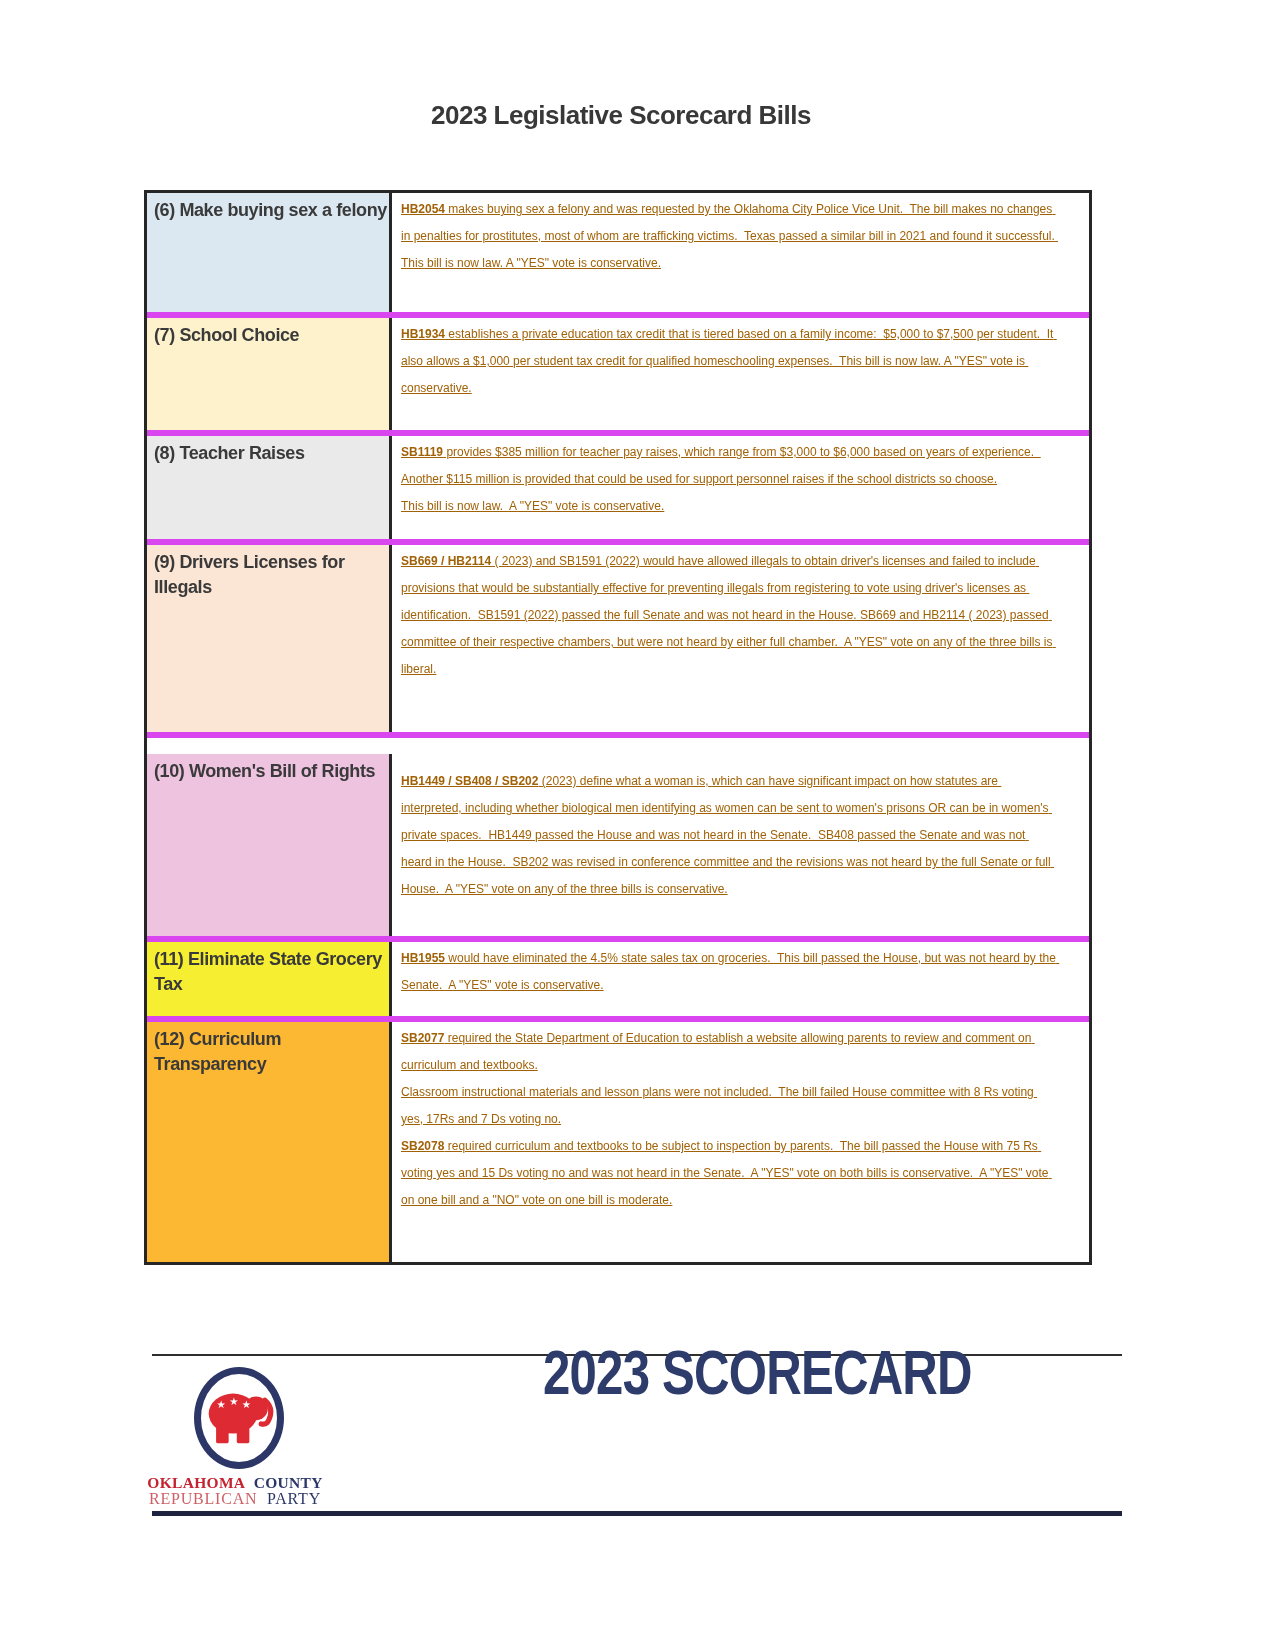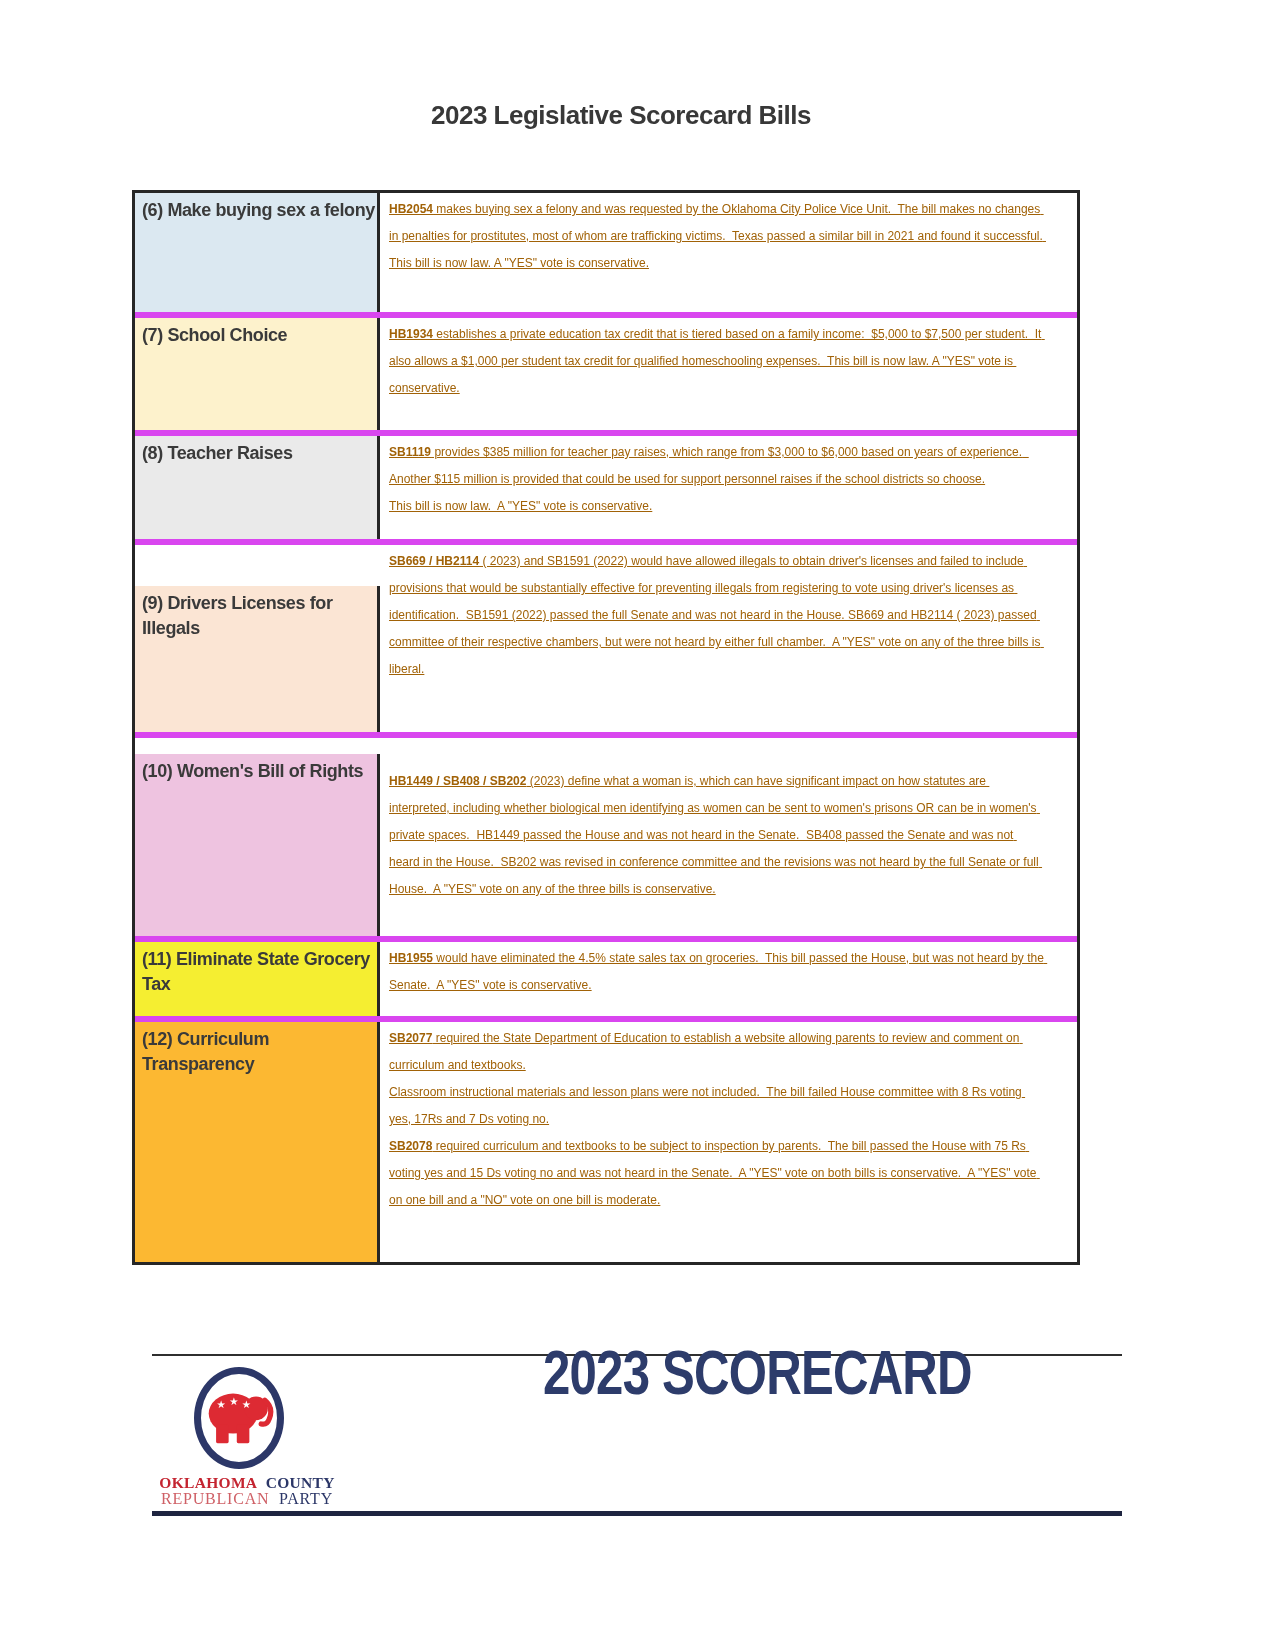--- a/index.html
+++ b/index.html
@@ -8,21 +8,21 @@
     width:1267px; height:1639px; position:relative;
     font-family:"Liberation Sans","DejaVu Sans",sans-serif;
     color:#3b3b3b;
   }
   .title {
     position:absolute; left:147px; top:100px; width:948px;
     text-align:center; font-size:26px; font-weight:bold;
     letter-spacing:-0.5px; color:#383838;
   }
   .tbl {
-    position:absolute; left:132px; top:190px; width:948px;
+    position:absolute; left:144px; top:190px; width:948px;
     border:3px solid #262626; background:#fff;
   }
   .row { display:flex; }
   .row + .row { border-top:6px solid #d946ef; }
   .cell.label {
     width:245px; flex:0 0 245px; border-right:3px solid #262626;
     font-weight:bold; font-size:18px; line-height:25px;
     letter-spacing:-0.4px; color:#3a3a3a;
     padding:5px 2px 4px 7px;
   }
@@ -41,21 +41,21 @@
   .r6 { min-height:246px; }
   .rule { position:absolute; left:152px; width:970px; }
   .rule-top    { top:1354px; height:2px; background:#2f2f2f; }
   .rule-bottom { top:1511px; height:5px; background:#1e2440; }
   .ring {
     position:absolute; left:194px; top:1367px; width:90px; height:102px;
     border:7px solid #2c3768; border-radius:50%; background:#fff;
     display:flex; align-items:center; justify-content:center; overflow:hidden;
   }
   .logo-line1, .logo-line2 {
-    position:absolute; left:158px; width:178px; text-align:center;
+    position:absolute; left:146px; width:178px; text-align:center;
     font-family:"Liberation Serif","DejaVu Serif",serif; white-space:nowrap;
   }
   .logo-line1 { top:1474px; font-size:15.5px; font-weight:bold; letter-spacing:0.3px; }
   .logo-line2 { top:1490px; font-size:16px; letter-spacing:0.8px; }
   .red-txt   { color:#c42430; }
   .lred-txt  { color:#cf6066; }
   .navy-txt  { color:#2c3768; }
   .scorecard {
     position:absolute; left:543px; top:1336px;
     font-size:63px; font-weight:bold; color:#2d3c6b;
@@ -78,21 +78,21 @@
     <div class="row r1">
       <div class="cell label" style="background-color: rgb(253, 242, 204);">(7) School Choice</div>
       <div class="cell desc"><b>HB1934</b> establishes a private education tax credit that is tiered based on a family income:  $5,000 to $7,500 per student.  It also allows a $1,000 per student tax credit for qualified homeschooling expenses.  This bill is now law. A "YES" vote is conservative.</div>
     </div>
     <div class="row r2">
       <div class="cell label" style="background-color: rgb(234, 234, 234);">(8) Teacher Raises</div>
       <div class="cell desc"><b>SB1119</b> provides $385 million for teacher pay raises, which range from $3,000 to $6,000 based on years of experience.  Another $115 million is provided that could be used for support personnel raises if the school districts so choose.
 This bill is now law.  A "YES" vote is conservative.</div>
     </div>
     <div class="row r3">
-      <div class="cell label" style="background-color: rgb(251, 229, 212); margin-top: 41px;">(9) Drivers Licenses for Illegals</div>
+      <div class="cell label" style="background-color: rgb(251, 229, 212);">(9) Drivers Licenses for Illegals</div>
       <div class="cell desc"><b>SB669 / HB2114</b> ( 2023) and SB1591 (2022) would have allowed illegals to obtain driver's licenses and failed to include provisions that would be substantially effective for preventing illegals from registering to vote using driver's licenses as identification.  SB1591 (2022) passed the full Senate and was not heard in the House. SB669 and HB2114 ( 2023) passed committee of their respective chambers, but were not heard by either full chamber.  A "YES" vote on any of the three bills is liberal.</div>
     </div>
     <div class="row r4">
       <div class="cell label" style="background-color: rgb(238, 195, 224); margin-top: 16px;">(10) Women's Bill of Rights</div>
       <div class="cell desc">
 <b>HB1449 / SB408 / SB202</b> (2023) define what a woman is, which can have significant impact on how statutes are interpreted, including whether biological men identifying as women can be sent to women's prisons OR can be in women's private spaces.  HB1449 passed the House and was not heard in the Senate.  SB408 passed the Senate and was not heard in the House.  SB202 was revised in conference committee and the revisions was not heard by the full Senate or full House.  A "YES" vote on any of the three bills is conservative.</div>
     </div>
     <div class="row r5">
       <div class="cell label" style="background-color: rgb(245, 238, 49);">(11) Eliminate State Grocery Tax</div>
       <div class="cell desc"><b>HB1955</b> would have eliminated the 4.5% state sales tax on groceries.  This bill passed the House, but was not heard by the Senate.  A "YES" vote is conservative.</div>

